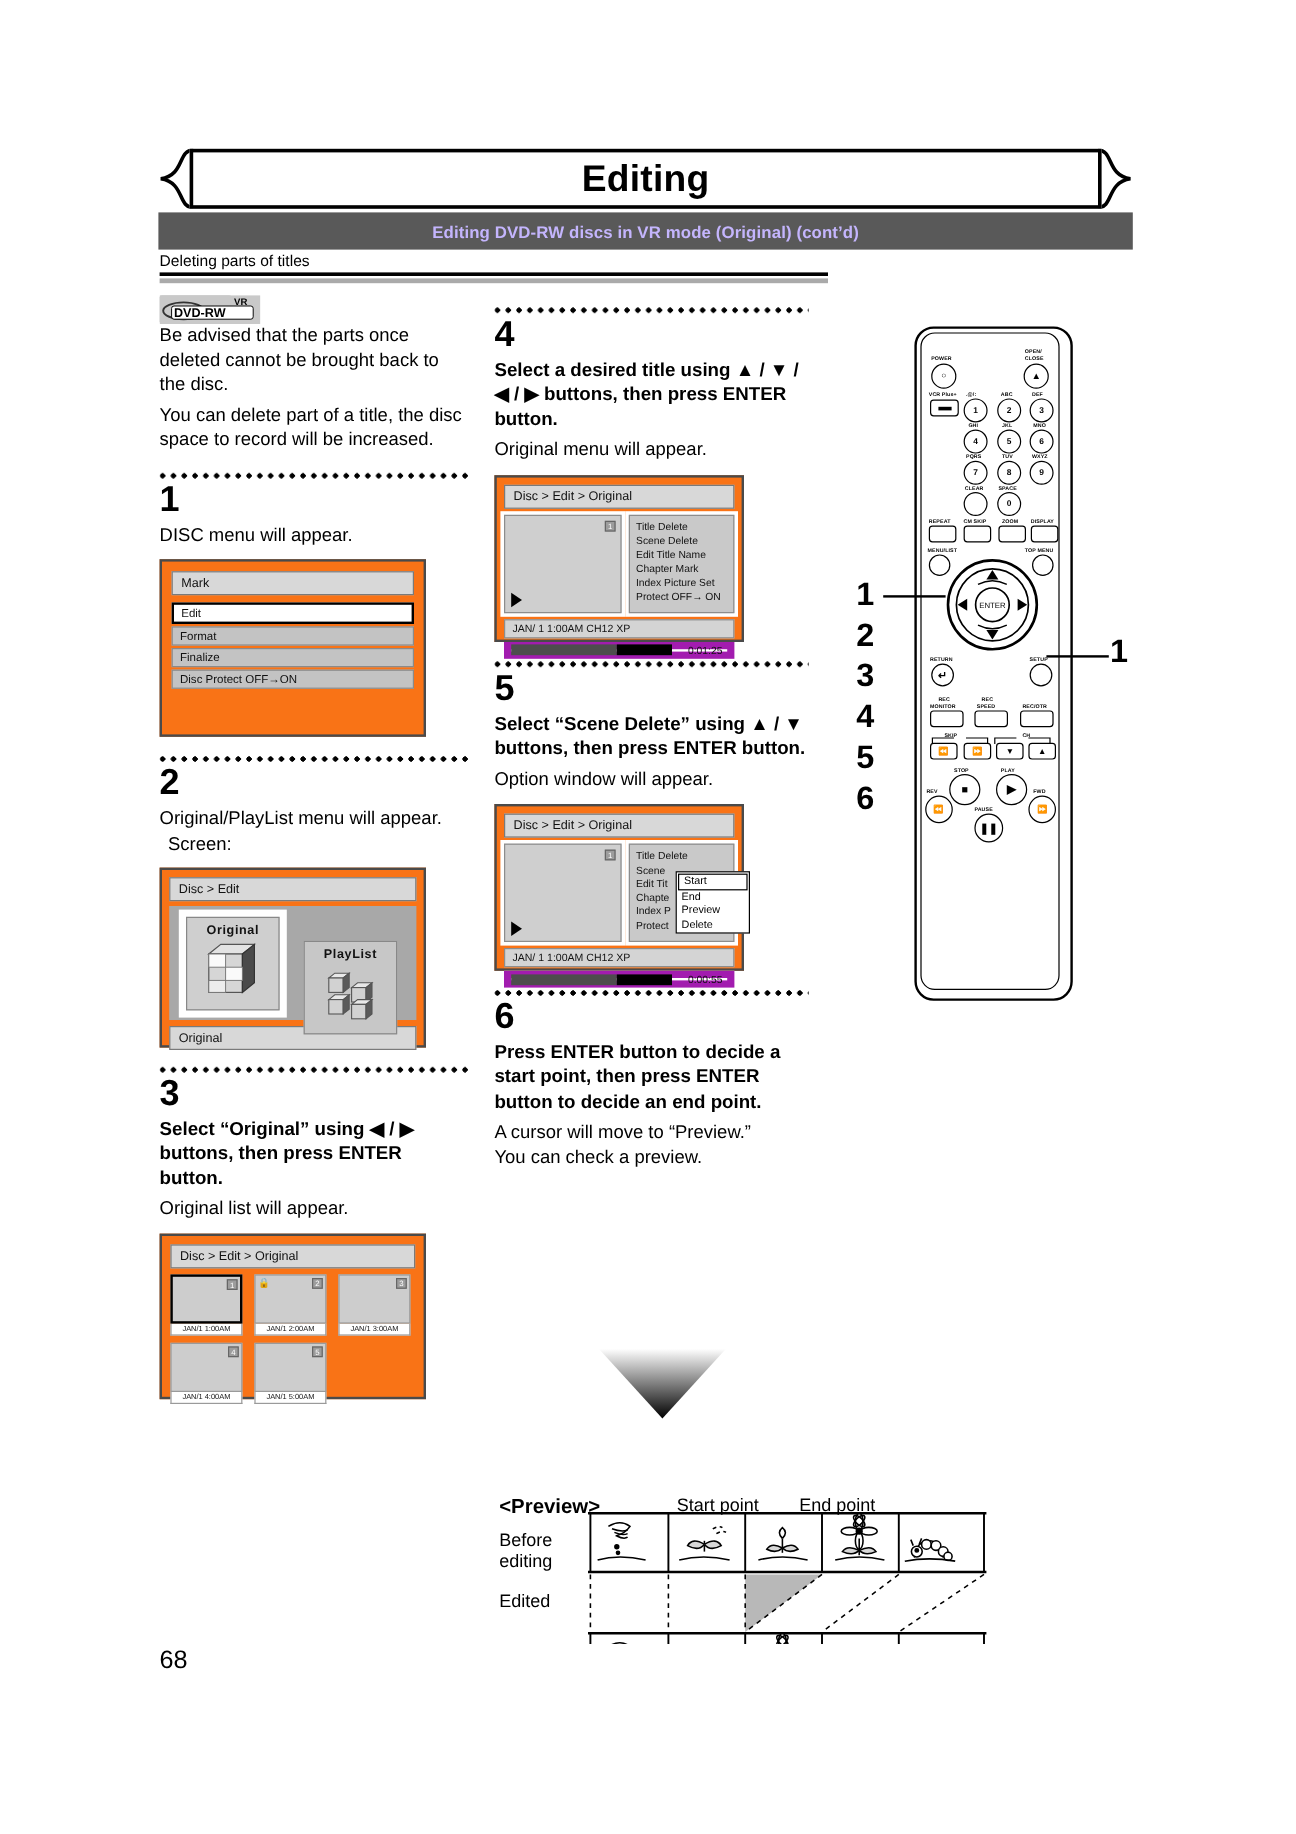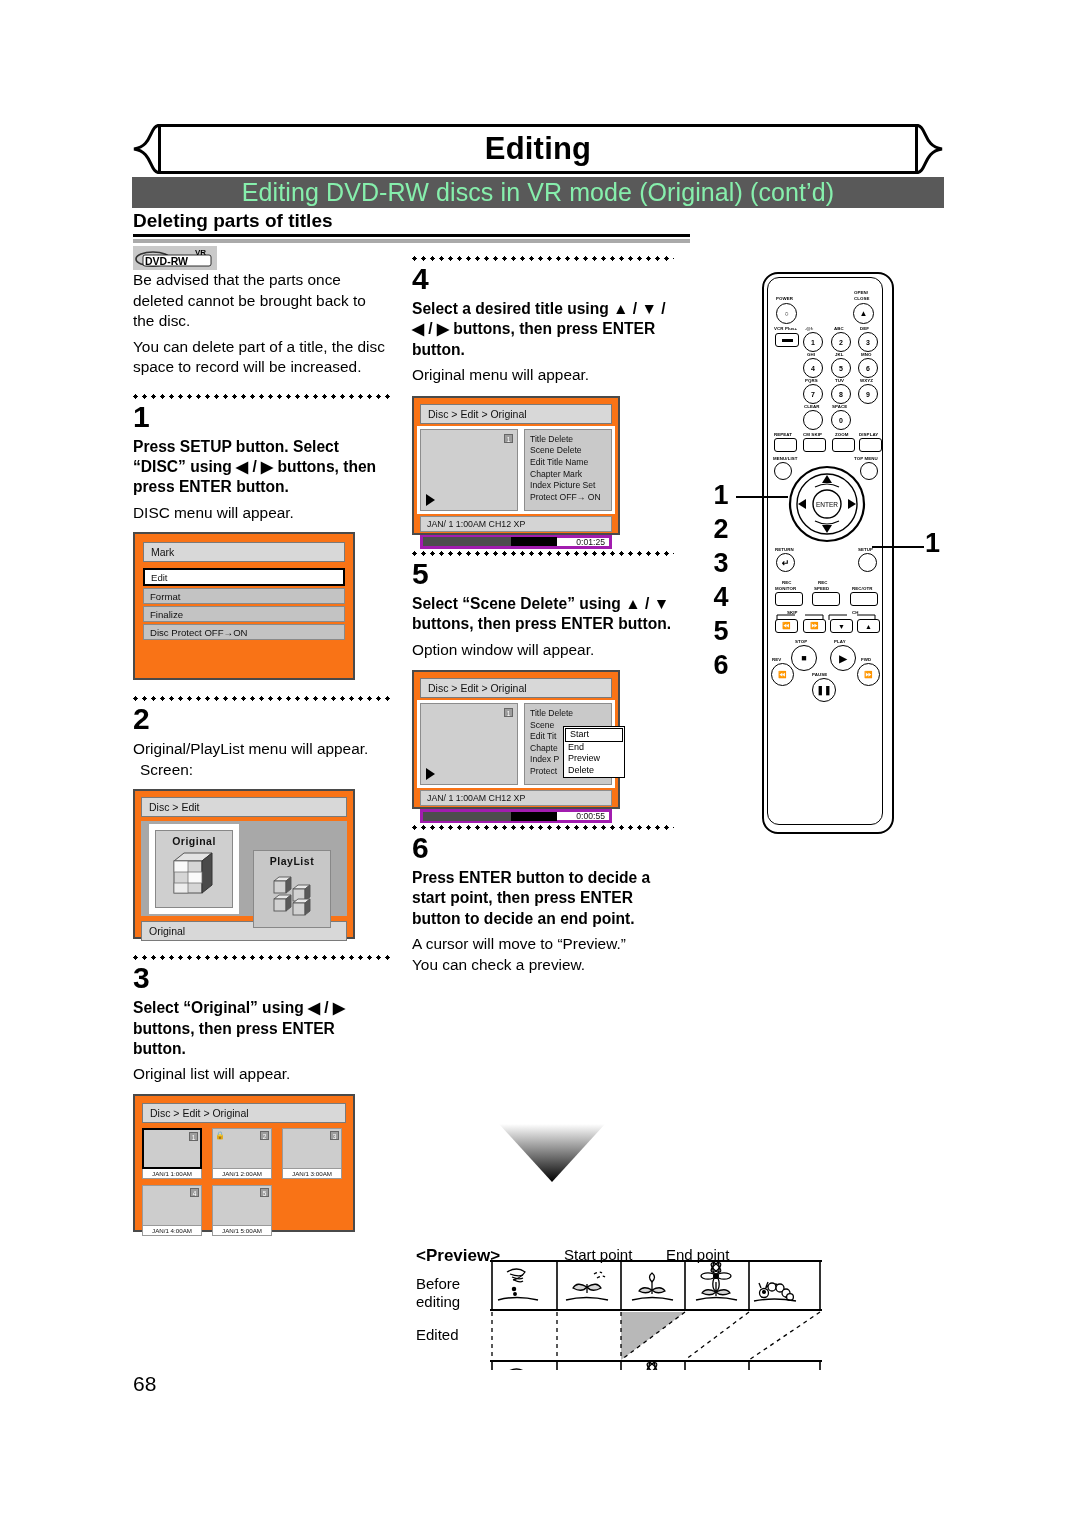--- a/index.html
+++ b/index.html
@@ -11,24 +11,24 @@
   .hdr-box{position:absolute;left:26px;top:0;width:760px;height:50px;border:3px solid #000;box-sizing:border-box;
            display:flex;align-items:center;justify-content:center;background:#fff;}
   .hdr-title{font-size:31px;font-weight:bold;letter-spacing:.2px;}
   .brace{position:absolute;top:0px;width:30px;height:50px;}
   .brace svg{display:block;}
   .brace.l{left:0;}
   .brace.r{right:0;}
 
   .subhdr{position:absolute;left:132px;top:177px;width:812px;height:31px;background:#595959;
           display:flex;align-items:center;justify-content:center;}
-  .subhdr span{color:#86efac;font-size:25px;font-weight:normal;letter-spacing:.1px;}
+  .subhdr span{color:#c4b5fd;font-size:14px;font-weight:bold;letter-spacing:.1px;}
 
   .secthdr{position:absolute;left:133px;top:210px;width:560px;}
-  .secthdr .t{font-size:19px;font-weight:bold;}
+  .secthdr .t{font-size:13px;font-weight:normal;}
   .secthdr .rule1{margin-top:2px;height:3px;background:#000;width:557px;}
   .secthdr .rule2{margin-top:2px;height:4px;background:#aaa;width:557px;}
 
   
   .col{position:absolute;}
   .colA{left:133px;top:246px;width:258px;}
   .colB{left:412px;top:256px;width:262px;}
 
   .dvdlogo{width:60px;height:24px;background:#c9c9c9;border-radius:2px;position:relative;display:block;}
   .dvdlogo svg{position:absolute;left:0;top:0;}
@@ -77,21 +77,21 @@
   .bigosd{margin-top:10px;width:208px;height:139px;padding:6px;}
   .bo-mid{display:flex;gap:6px;margin-top:5px;height:82px;}
   .bo-prev{width:98px;background:#cfcfcf;border:1px solid #8d8d8d;box-sizing:border-box;position:relative;box-shadow:0 0 0 3px #fff;}
   .bo-prev .num{position:absolute;right:4px;top:4px;width:9px;height:9px;background:#9d9d9d;border:1px solid #666;
                 font-size:6.5px;line-height:9px;text-align:center;color:#fff;box-sizing:border-box;}
   .bo-prev .play{position:absolute;left:5px;bottom:4px;width:0;height:0;border-left:9px solid #000;
                  border-top:6px solid transparent;border-bottom:6px solid transparent;}
   .bo-menu{flex:1;background:#c9c9c9;border:1px solid #8d8d8d;box-sizing:border-box;padding:4px 3px;position:relative;box-shadow:0 0 0 3px #fff;}
   .bo-menu .mi{font-size:8.6px;line-height:11.6px;color:#111;padding-left:2px;white-space:nowrap;}
   .bo-bot{margin-top:5px;background:#d4d4d4;border:1px solid #8d8d8d;box-sizing:border-box;font-size:8.8px;padding:2px 6px;color:#111;}
-  .bo-prog{margin-top:3px;height:14px;background:#fff;border:3px solid #a21caf;box-sizing:border-box;display:flex;align-items:center;}
+  .bo-prog{margin-top:3px;height:14px;background:#fff;border:6px solid #a21caf;box-sizing:border-box;display:flex;align-items:center;}
   .bo-prog .bar{height:9px;background:#000;margin-left:2px;}
   .bo-prog .fill{height:9px;background:#4d4d4d;}
   .bo-prog .time{margin-left:auto;font-size:8.6px;padding-right:4px;color:#111;}
   .popup{position:absolute;left:38px;top:22px;width:62px;background:#fff;border:1.5px solid #000;box-sizing:border-box;padding:1px 0;}
   .popup div{font-size:9px;line-height:11.5px;padding-left:4px;color:#000;}
   .popup div.sel{border:1.5px solid #000;background:#fff;margin:0 1px;}
 
   
   .prevwrap{position:absolute;left:412px;top:1110px;width:470px;height:260px;}
   .bigarrow{position:absolute;left:85px;top:12px;}
@@ -156,21 +156,20 @@
         <rect x="10" y="9" width="68" height="11" rx="2" fill="#fff" stroke="#000" stroke-width="0.8"></rect>
         <text x="12" y="18.5" font-family="Liberation Sans, sans-serif" font-size="10.5" font-weight="bold" fill="#000">DVD-RW</text>
       </svg>
     </div>
 
     <div class="body-txt" style="margin-top:0">Be advised that the parts once deleted cannot be brought back to the disc.</div>
     <div class="body-txt">You can delete part of a title, the disc space to record will be increased.</div>
 
     <div class="dots"></div>
     <div class="stepnum">1</div>
-    <div class="steptitle">Press SETUP button. Select “DISC” using ◀ / ▶ buttons, then press ENTER button.</div>
     <div class="body-txt">DISC menu will appear.</div>
 
     <div class="osd discmenu">
       <div class="osd-bar">Mark</div>
       <div style="margin-top:6px">
         <div class="osd-row sel">Edit</div>
         <div class="osd-row">Format</div>
         <div class="osd-row">Finalize</div>
         <div class="osd-row">Disc Protect OFF→ON</div>
       </div>

